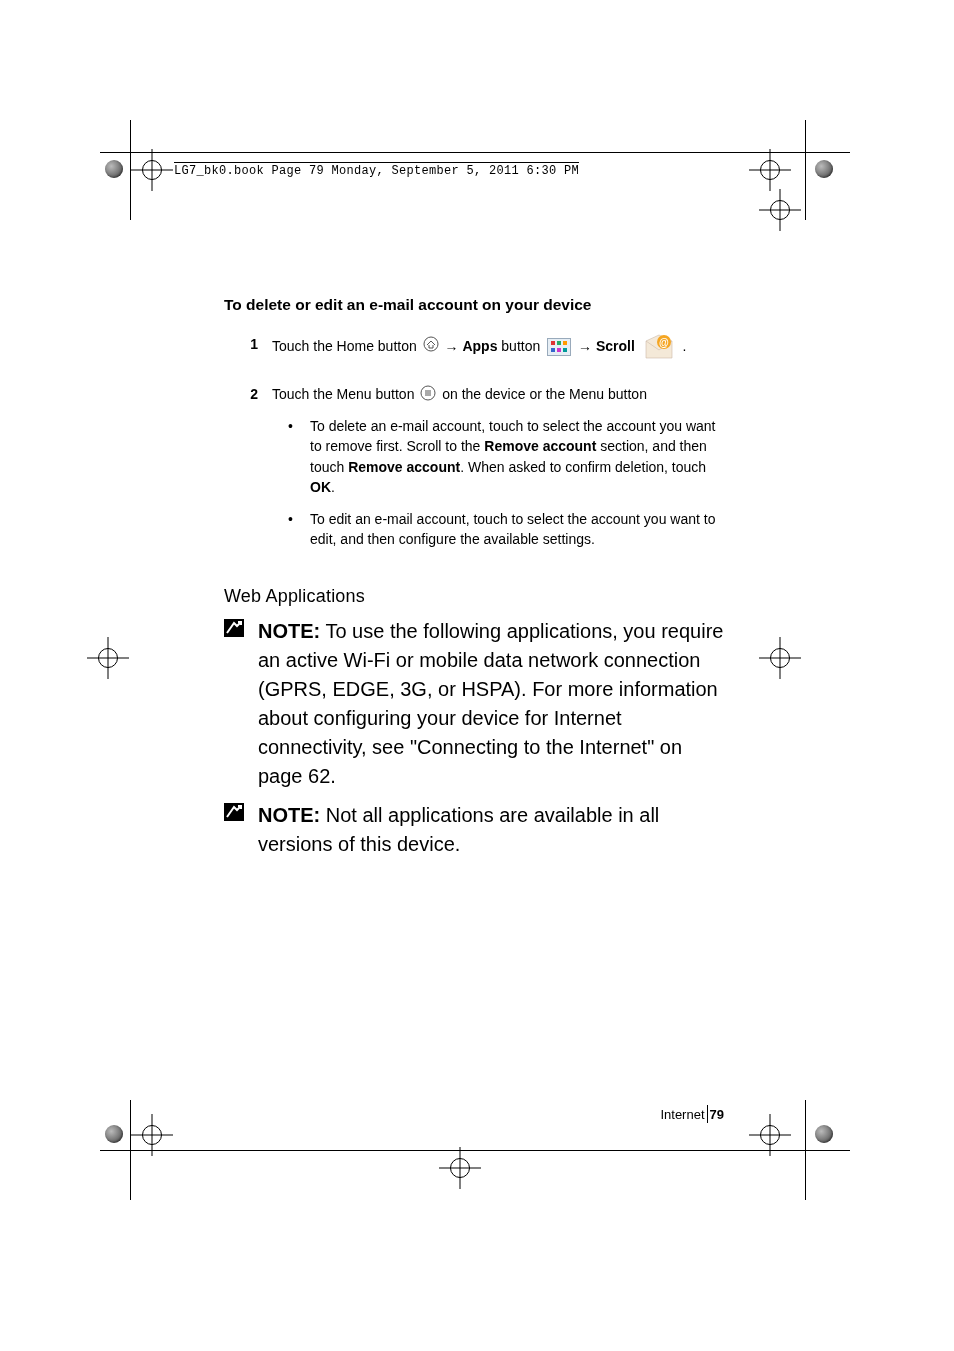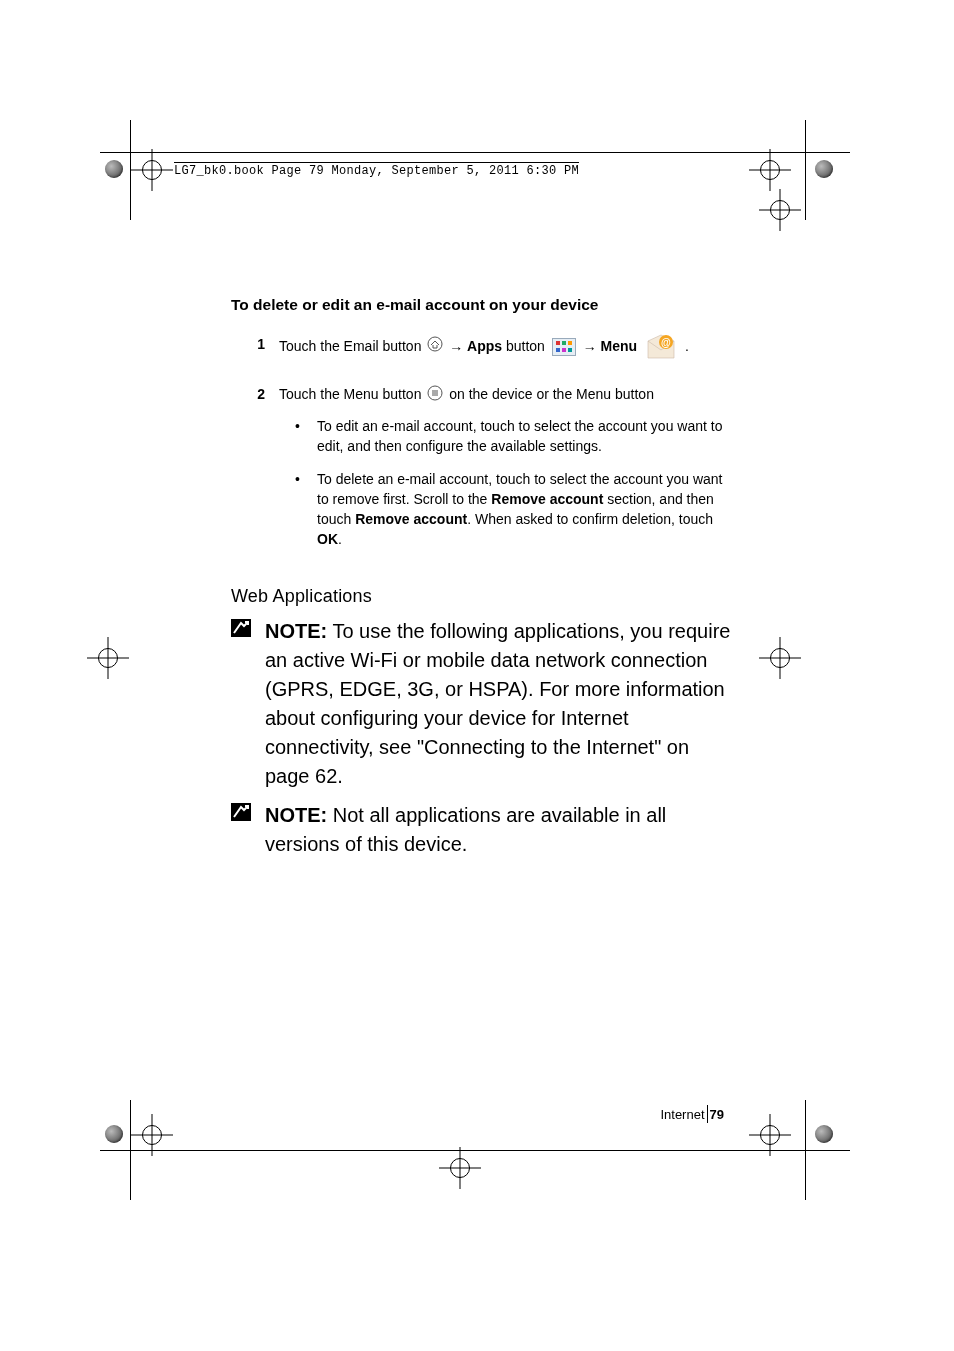--- a/index.html
+++ b/index.html
@@ -43,21 +43,20 @@
     background: radial-gradient(circle at 35% 35%, #bbb 0%, #888 40%, #555 80%, #333 100%);
     box-shadow: inset -1px -1px 2px rgba(0,0,0,.4);
   }
 
   
   .content {
     position: absolute;
     left: 224px;
     top: 296px;
     width: 500px;
-    margin-left: 7px;
   }
   .source-header {
     position: absolute;
     left: 174px;
     top: 162px;
     font-family: "Courier New", monospace;
     font-size: 12px;
     letter-spacing: .3px;
     border-top: 1px solid #000;
     padding-top: 1px;
@@ -232,35 +231,35 @@
   <div class="source-header">LG7_bk0.book  Page 79  Monday, September 5, 2011  6:30 PM</div>
 
   <div class="content">
 
     <h4 class="h-sub">To delete or edit an e-mail account on your device</h4>
 
     <div class="step">
       <div class="num">1</div>
       <div class="body">
         <p>
-          <span>Touch the Email button </span>
+          <span>Touch the Home button </span>
           <span class="inline-icon">
             <svg width="16" height="16" viewBox="0 0 16 16">
                 <circle cx="8" cy="8" r="7" fill="none" stroke="#555" stroke-width="1"></circle>
                 <path d="M4 9 L8 5 L12 9 M6 9 V12 H10 V9" fill="none" stroke="#555" stroke-width="1"></path>
               </svg>
           </span>
           <span class="arrow">→</span>
           <span class="b">Apps</span><span> button </span>
           <span class="apps-icon">
             <span class="sq s1"></span><span class="sq s2"></span><span class="sq s3"></span>
             <span class="sq s4"></span><span class="sq s5"></span><span class="sq s6"></span>
           </span>
           <span class="arrow">→</span>
-          <span class="b">Menu</span>
+          <span class="b">Scroll</span>
           <span class="email-icon">
             <svg width="32" height="26" viewBox="0 0 32 26">
               <path d="M3 7 L16 1 L29 7 L29 24 L3 24 Z" fill="#f4e9d8" stroke="#cba" stroke-width="0.6"></path>
               <path d="M3 7 L16 16 L29 7" fill="none" stroke="#cba" stroke-width="0.6"></path>
               <circle cx="21" cy="8" r="7" fill="#f5a623"></circle>
               <text x="21" y="12" text-anchor="middle" font-size="10" fill="#fff" font-family="Arial" font-weight="bold">@</text>
             </svg>
           </span>
           <span> .</span>
         </p>
@@ -276,24 +275,24 @@
             <svg width="16" height="16" viewBox="0 0 16 16">
                 <circle cx="8" cy="8" r="7" fill="none" stroke="#555" stroke-width="1"></circle>
                 <path d="M5 6 H11 M5 8 H11 M5 10 H11" stroke="#555" stroke-width="1"></path>
               </svg>
           </span>
           <span> on the device or the Menu button</span>
         </p>
 
         <ul class="bullets">
           <li>
-            <span>To edit an e-mail account, touch to select the account you want to edit, and then configure the available settings.</span>
+            <span>To delete an e-mail account, touch to select the account you want to remove first. Scroll to the </span><span class="b">Remove account</span><span> section, and then touch </span><span class="b">Remove account</span><span>. When asked to confirm deletion, touch </span><span class="b">OK</span><span>.</span>
           </li>
           <li>
-            <span>To delete an e-mail account, touch to select the account you want to remove first. Scroll to the </span><span class="b">Remove account</span><span> section, and then touch </span><span class="b">Remove account</span><span>. When asked to confirm deletion, touch </span><span class="b">OK</span><span>.</span>
+            <span>To edit an e-mail account, touch to select the account you want to edit, and then configure the available settings.</span>
           </li>
         </ul>
       </div>
     </div>
 
     <h2 class="h-main">Web Applications</h2>
 
     <div class="note">
       <div class="note-icon">
         <svg width="20" height="18" viewBox="0 0 20 18">

